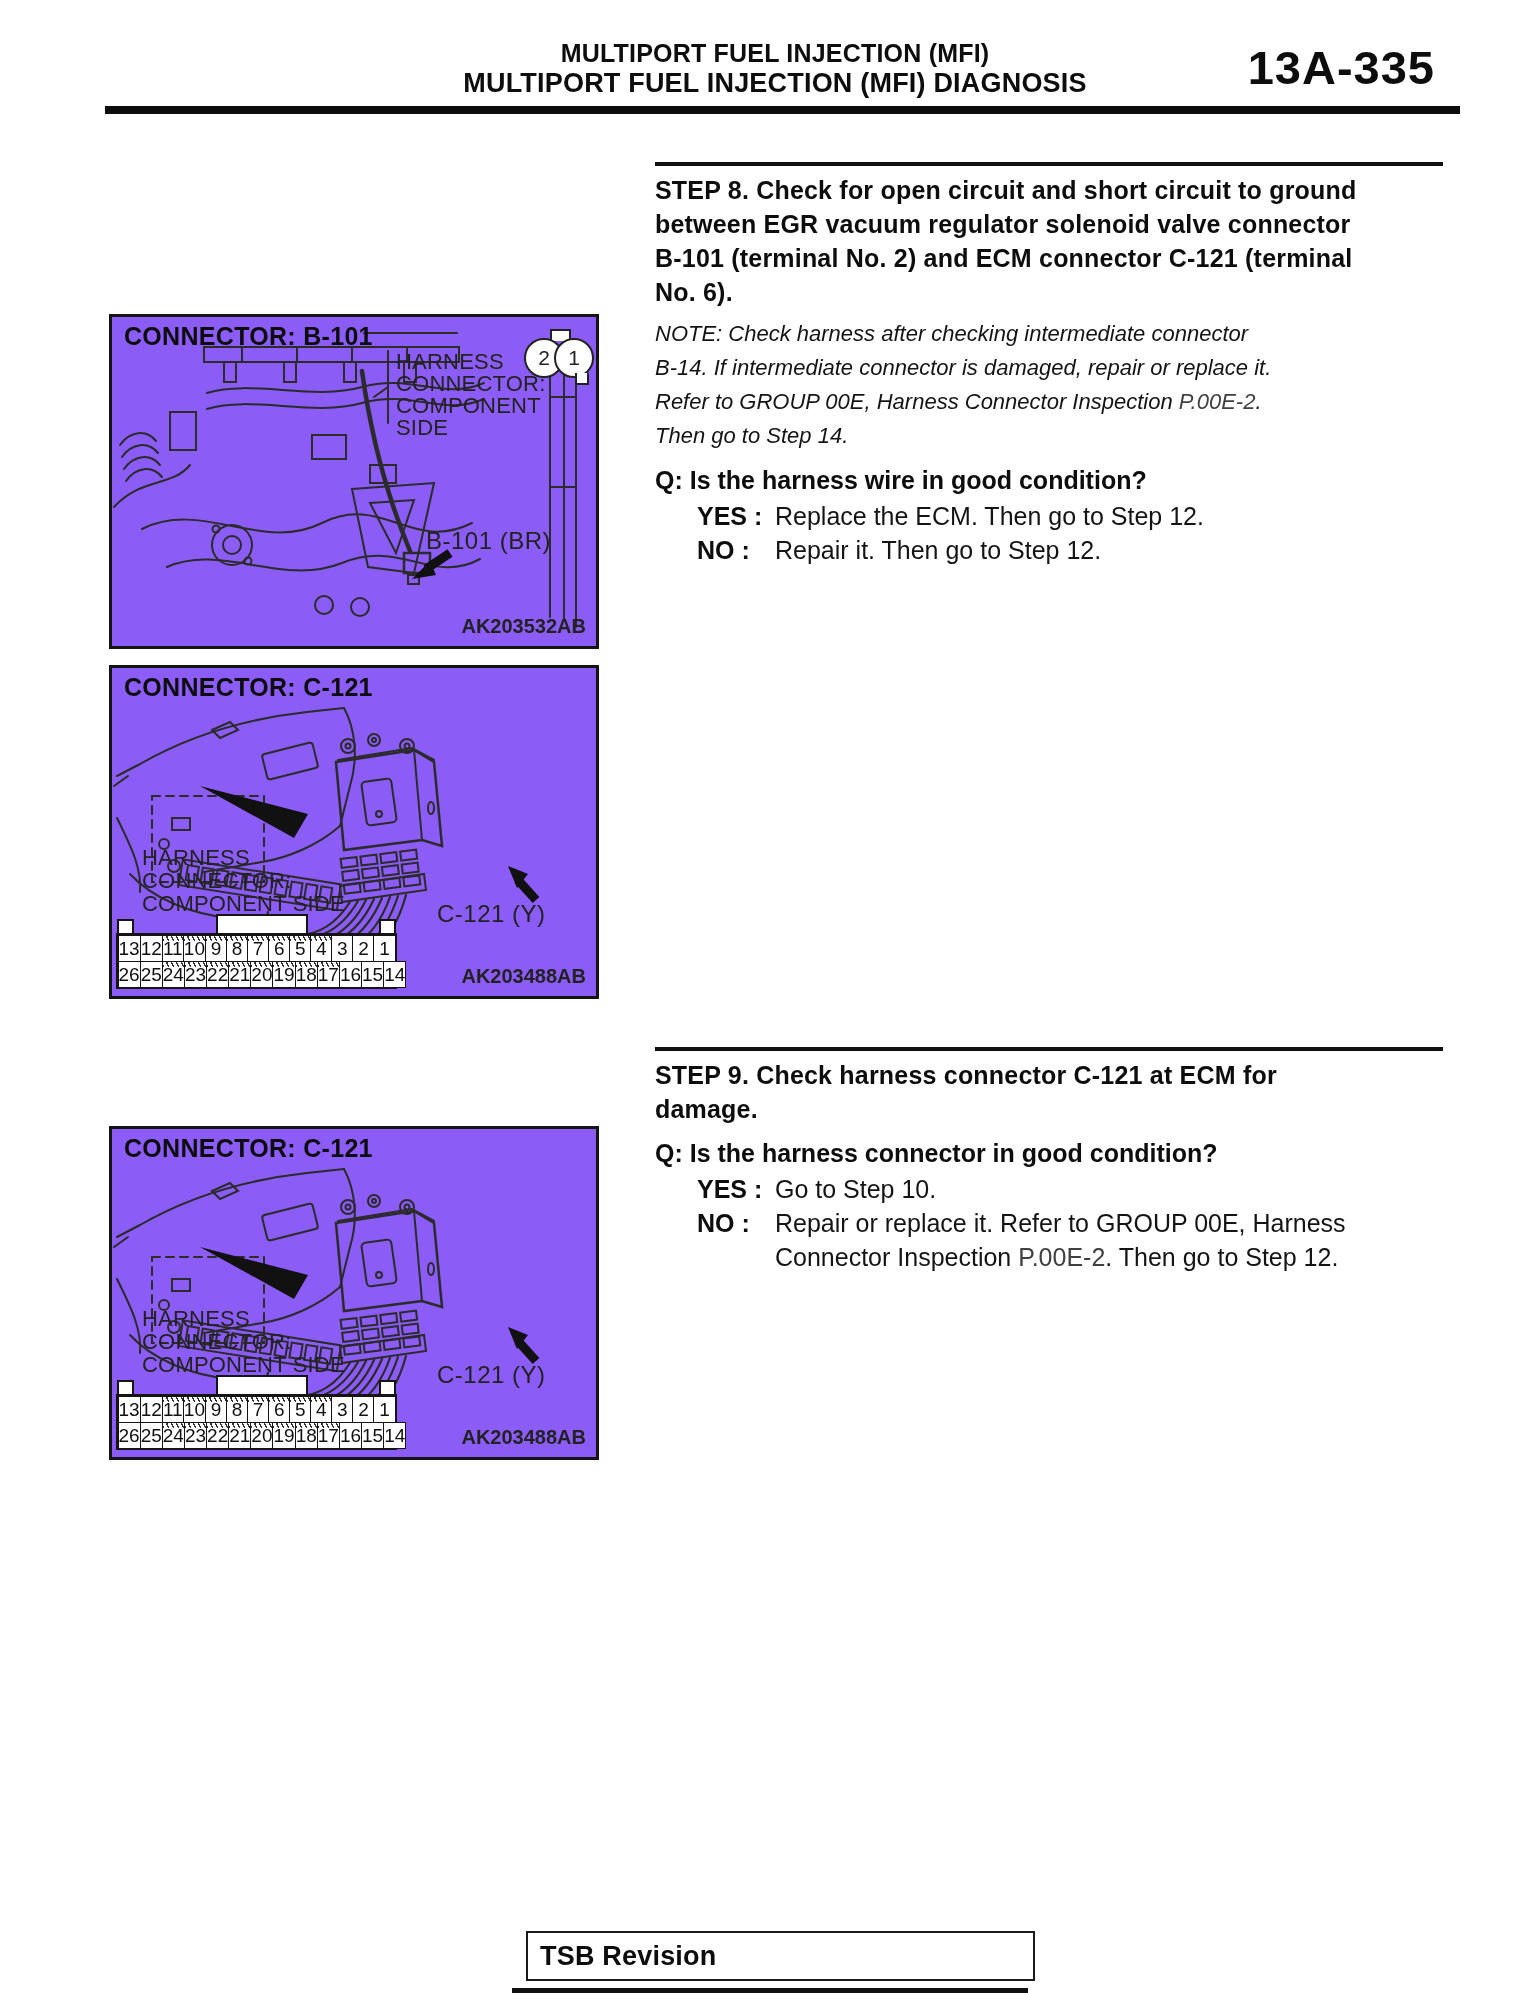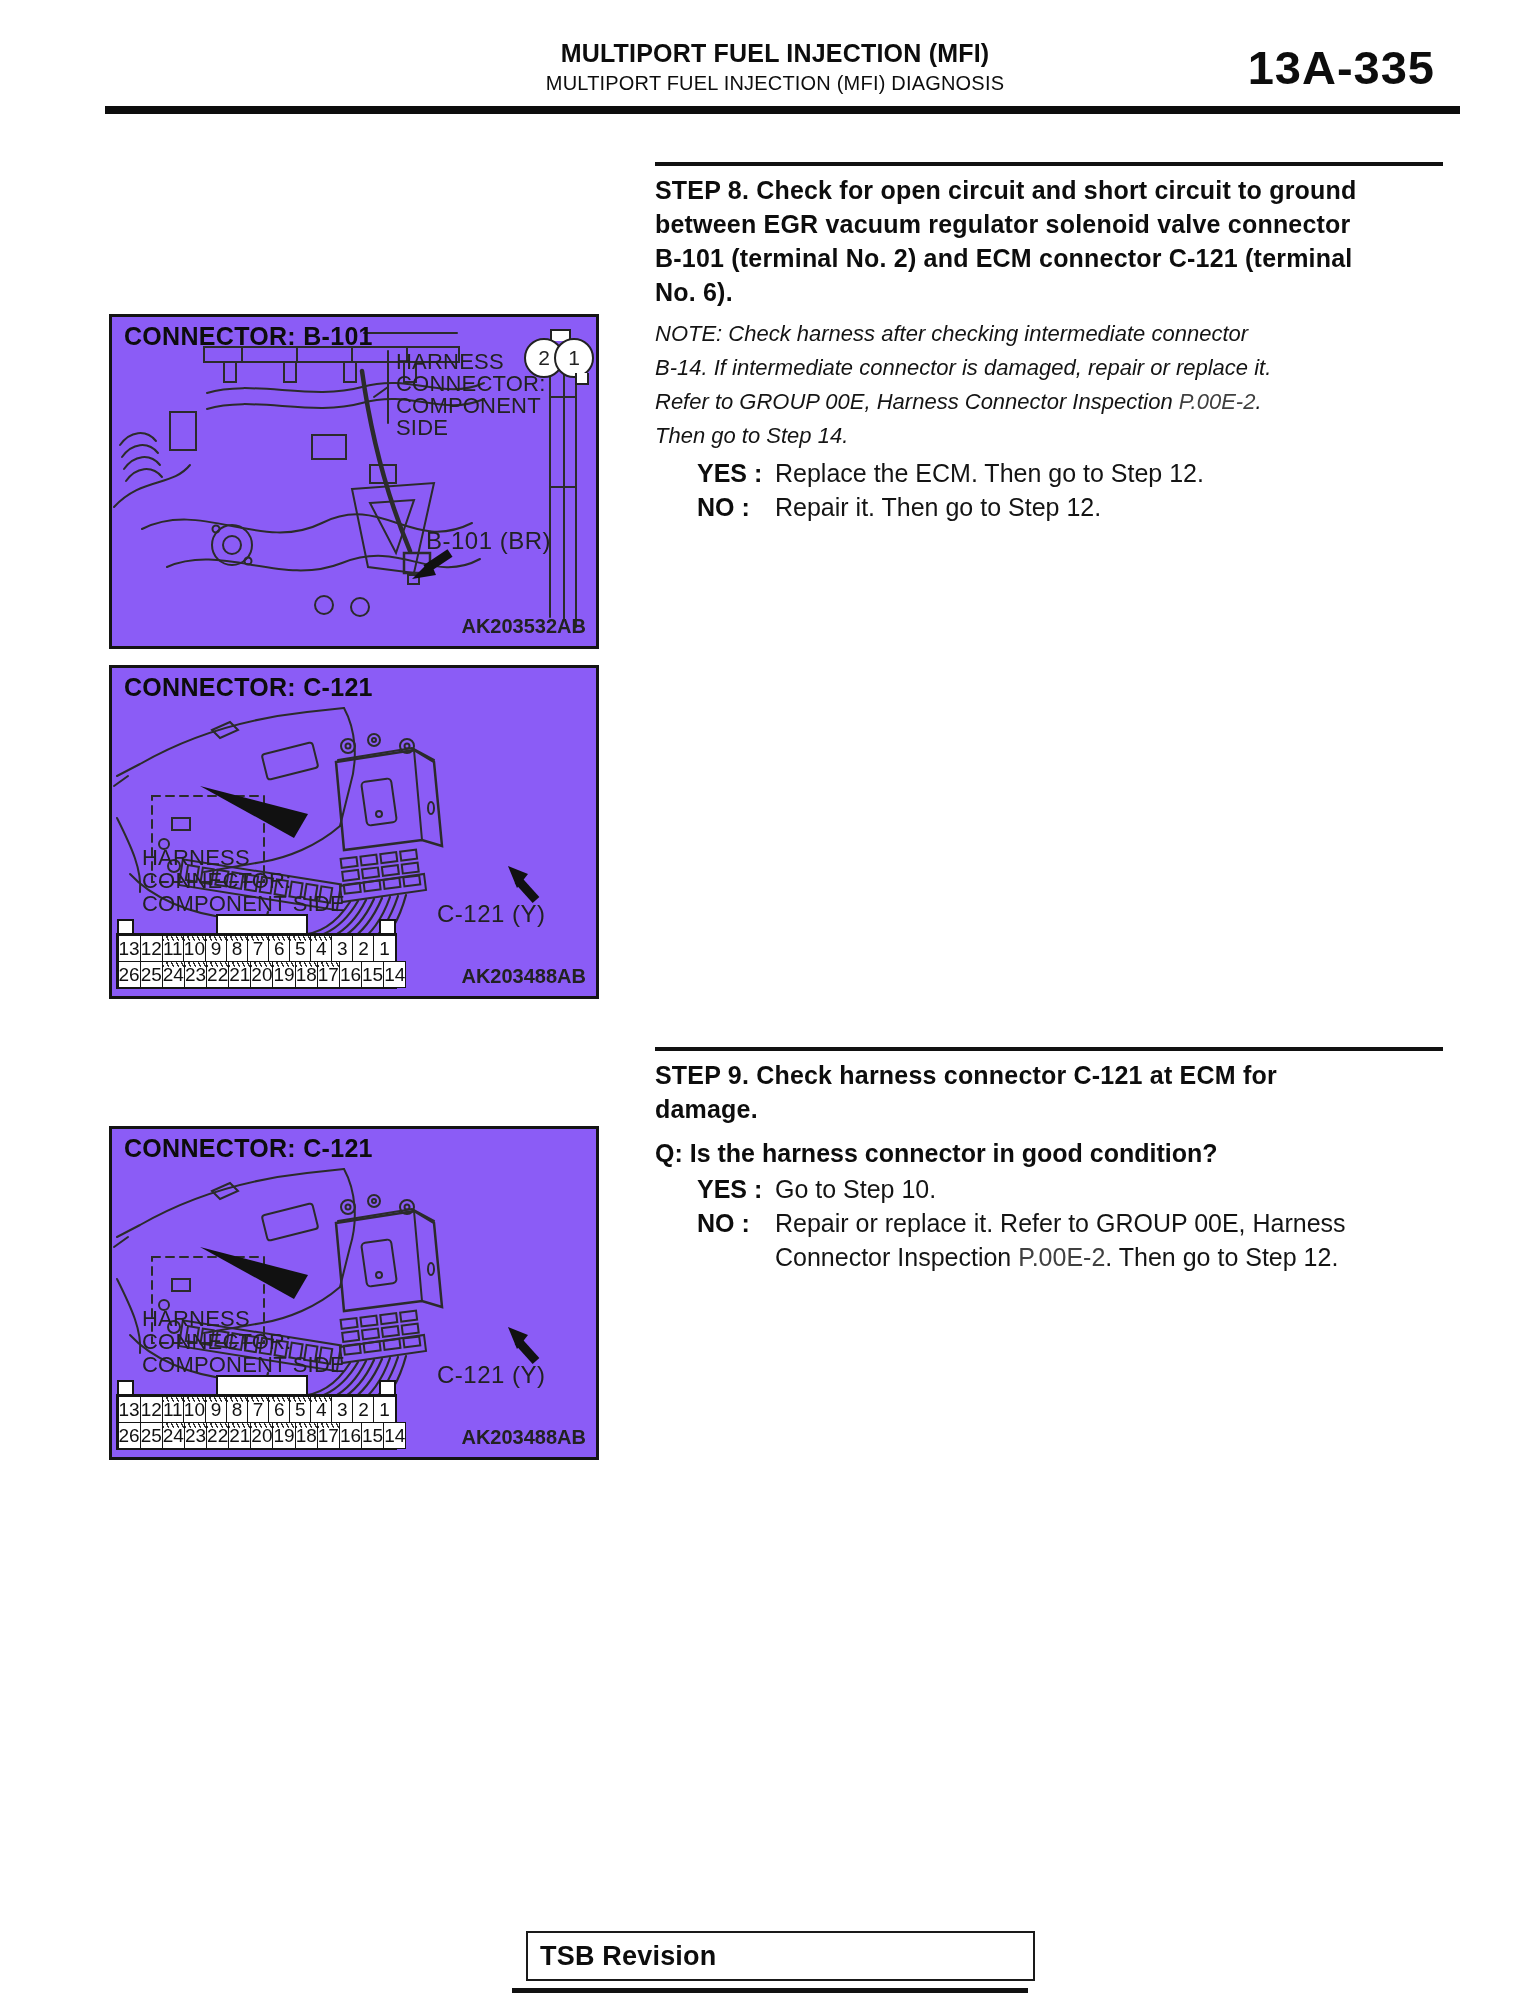--- a/index.html
+++ b/index.html
@@ -3,21 +3,21 @@
 <meta charset="utf-8">
 <style>
   html,body{margin:0;padding:0;background:#e8e8e8;}
   .page{
     position:relative; width:1540px; height:1993px; background:#ffffff;
     font-family:"Liberation Sans", sans-serif; color:#0d0d0d; overflow:hidden;
   }
   
   .hdr-title-block{position:absolute; left:390px; top:38px; width:770px; text-align:center;}
   .hdr-title{font-size:25px; font-weight:bold; letter-spacing:.2px; line-height:30px;}
-  .hdr-subtitle{font-size:20px; font-weight:normal; letter-spacing:.2px; line-height:30px;}
+  .hdr-subtitle{font-size:27px; font-weight:bold; letter-spacing:.2px; line-height:30px;}
   .hdr-pageno{position:absolute; right:105px; top:40px; width:330px; text-align:right;
     font-size:47px; font-weight:bold; letter-spacing:1px;}
   .hdr-rule{position:absolute; left:105px; top:106px; width:1355px; height:8px; background:#0d0d0d;}
   
   .fig{position:absolute; background:#8b5cf6; border:3px solid #141414;}
   .fig-b101{left:109px; top:314px; width:484px; height:329px;}
   .fig-c121-1{left:109px; top:665px; width:484px; height:328px;}
   .fig-c121-2{left:109px; top:1126px; width:484px; height:328px;}
   .fig svg{position:absolute; left:0; top:0;}
   .fig-title{position:absolute; left:12px; top:5px; font-size:25px; font-weight:bold; letter-spacing:.3px;}
@@ -400,20 +400,21 @@
         <div>between EGR vacuum regulator solenoid valve connector</div>
         <div>B-101 (terminal No. 2) and ECM connector C-121 (terminal</div>
         <div>No. 6).</div>
       </div>
     <div class="note">
       <div>NOTE: Check harness after checking intermediate connector</div>
       <div>B-14. If intermediate connector is damaged, repair or replace it.</div>
       <div><span>Refer to GROUP 00E, Harness Connector Inspection </span><a class="doc-link">P.00E-2</a><span>.</span></div>
       <div>Then go to Step 14.</div>
     </div>
+    <div class="question">Q: Is the harness wire in good condition?</div>
     <div class="answers">
       <div class="answer-row">
         <span class="answer-label">YES : </span>
         <span class="answer-text">Replace the ECM. Then go to Step 12.</span>
       </div>
       <div class="answer-row">
         <span class="answer-label">NO :  </span>
         <span class="answer-text">Repair it. Then go to Step 12.</span>
       </div>
     </div>

